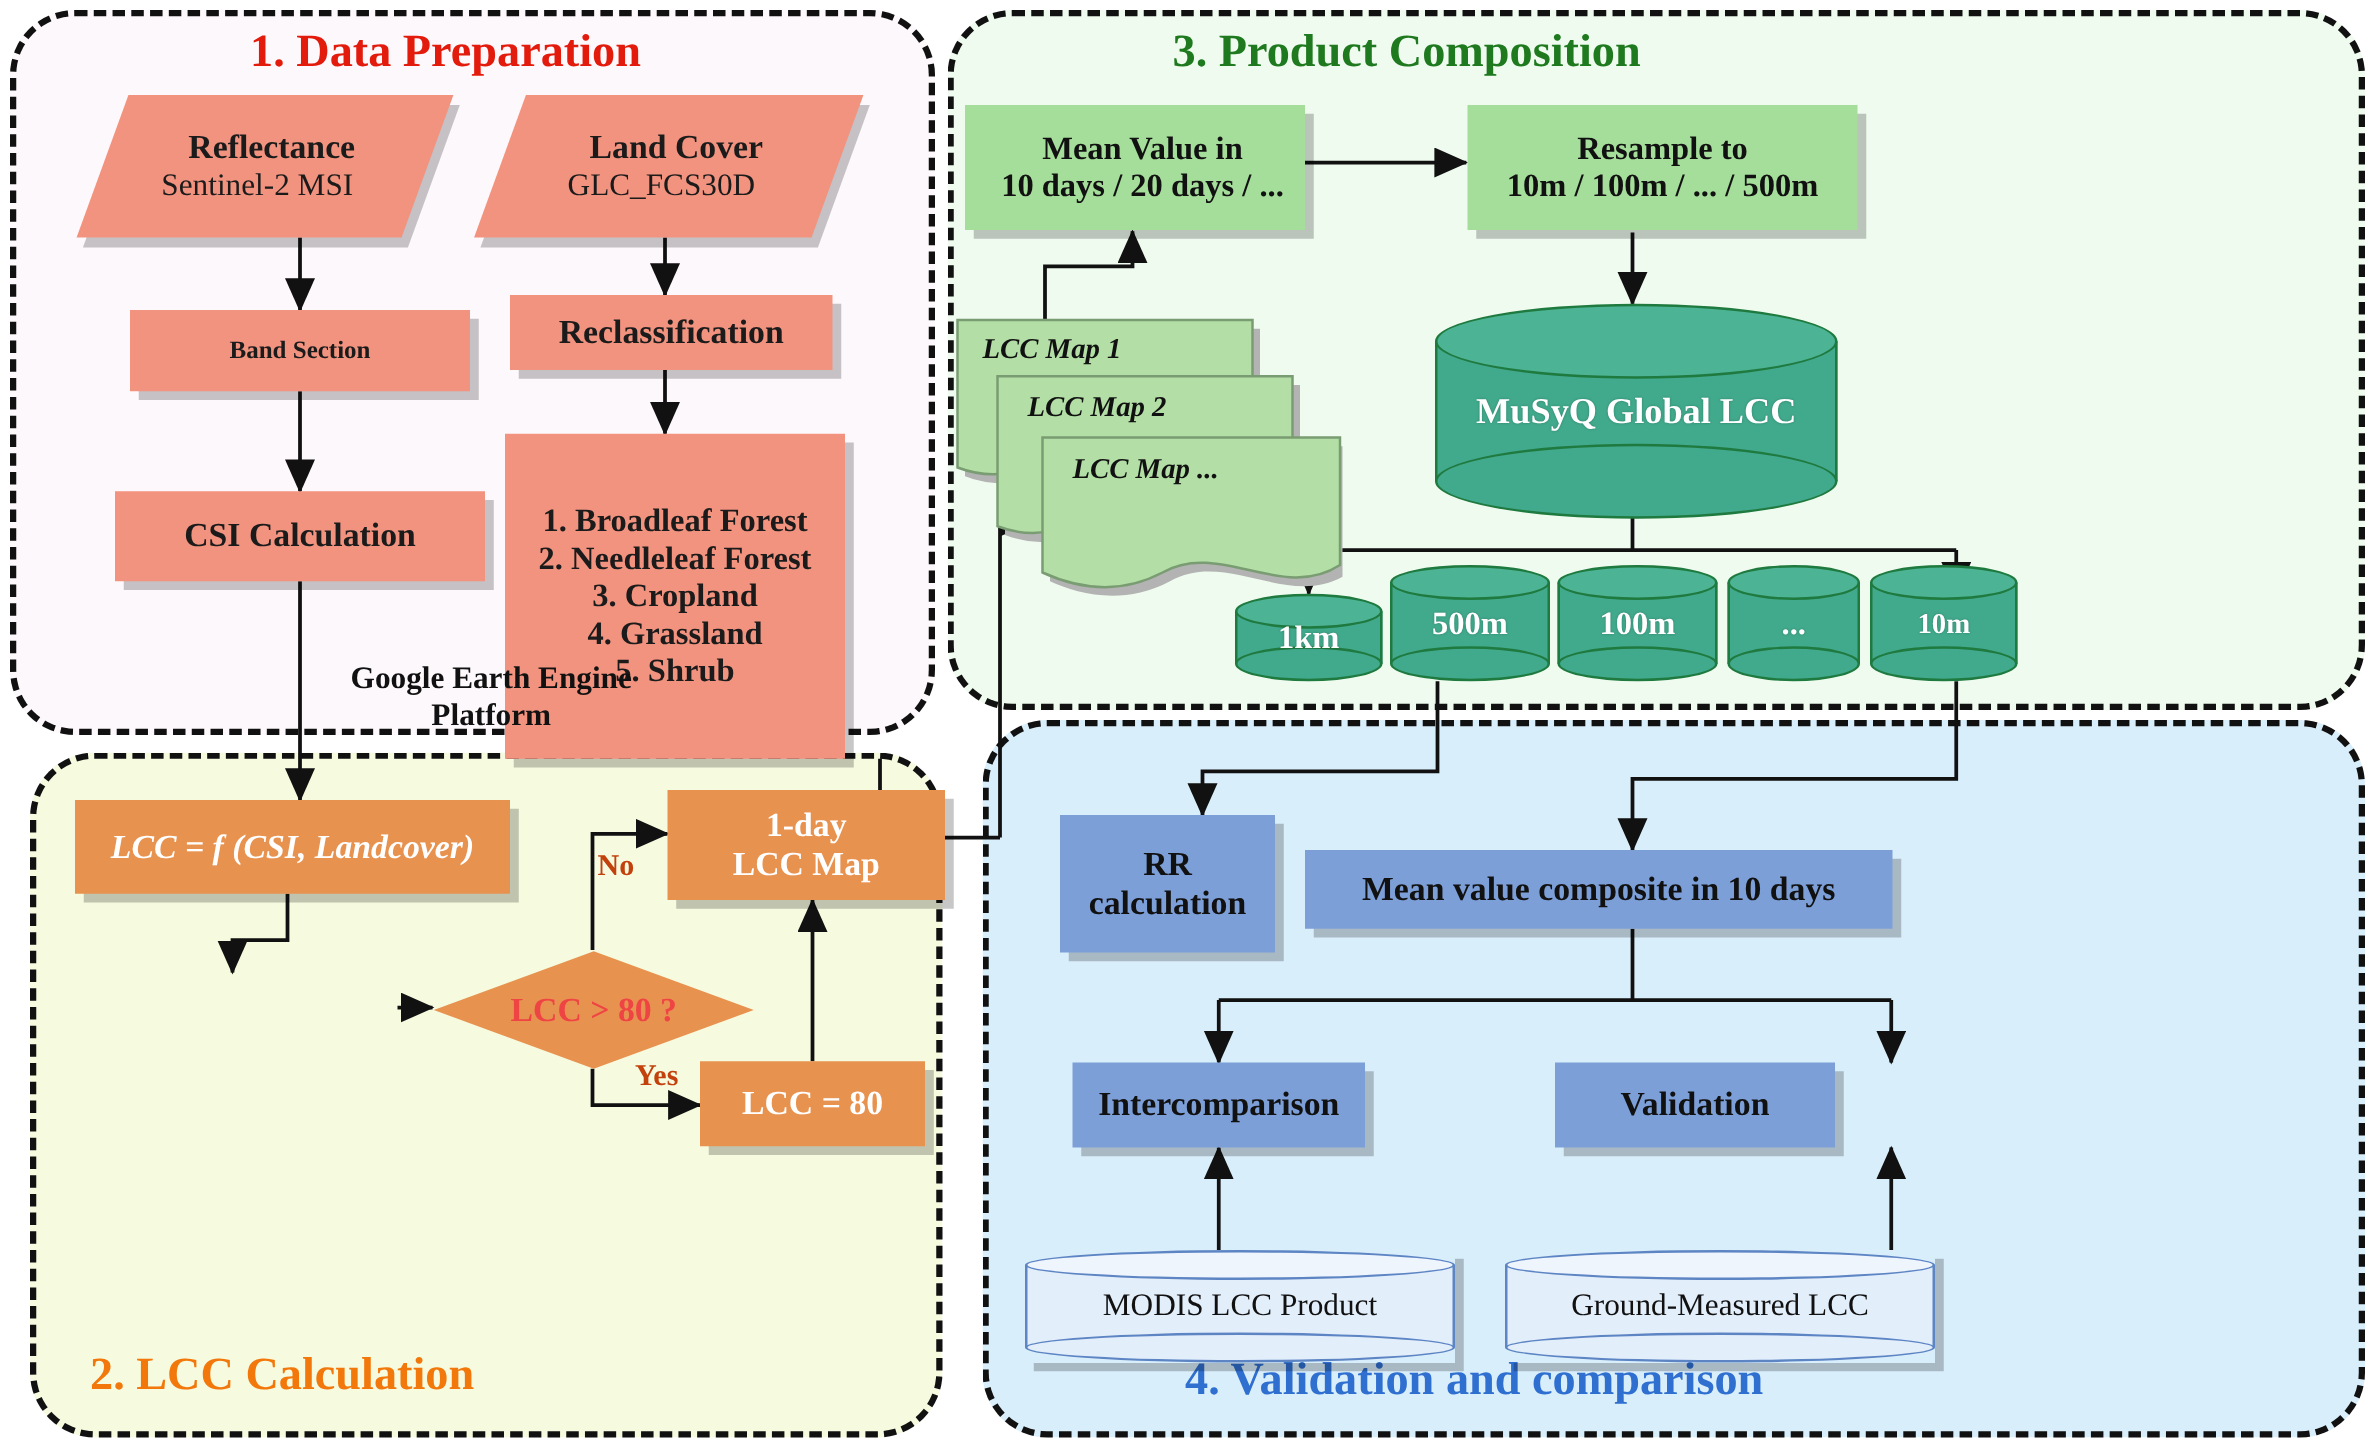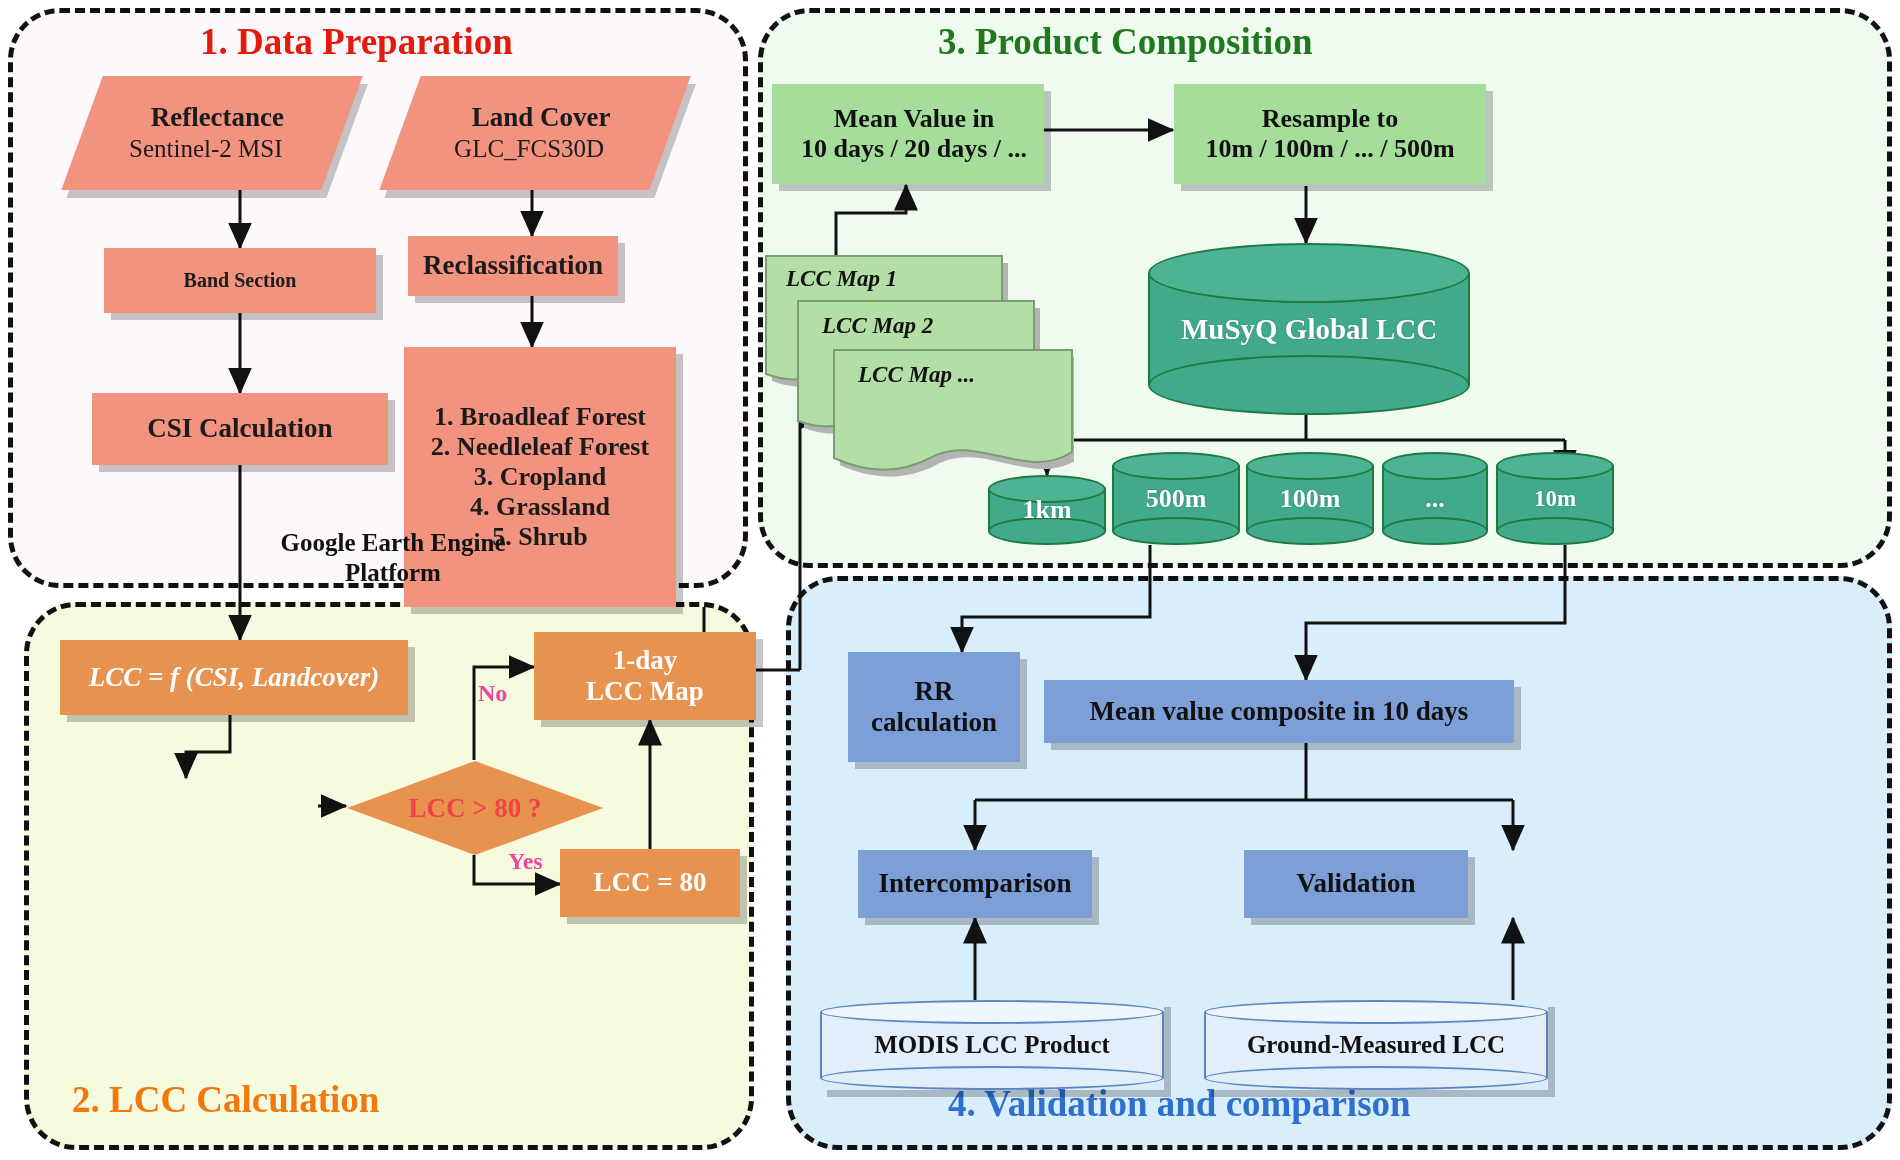--- a/index.html
+++ b/index.html
@@ -54,30 +54,30 @@
       color:#fff;font-weight:bold;z-index:3;text-shadow:0 0 2px rgba(0,0,0,.25);}
 
   .cylL{position:absolute;}
   .cylL .body{position:absolute;left:0;right:0;top:12px;bottom:12px;background:#e3eefb;
       border-left:2px solid #5d85c4;border-right:2px solid #5d85c4;}
   .cylL .top{position:absolute;left:0;right:0;top:0;height:24px;border-radius:50%;
       background:#eff5fd;border:2px solid #5d85c4;box-sizing:border-box;}
   .cylL .bot{position:absolute;left:0;right:0;bottom:0;height:24px;border-radius:50%;
       background:#e3eefb;border:2px solid #5d85c4;box-sizing:border-box;}
   .cylL .lab{position:absolute;inset:0;display:flex;align-items:center;justify-content:center;
-      color:#111;font-weight:bold;z-index:3;font-size:25px;}
+      color:#111;font-weight:normal;z-index:3;font-size:25px;}
 
   
   .doc{position:absolute;}
   .doc .lbl{position:absolute;left:18px;top:26px;font-style:italic;font-weight:bold;
             font-size:23px;color:#111;z-index:4;}
 
   svg.lines{position:absolute;left:0;top:0;width:1900px;height:1160px;pointer-events:none;}
   .gee{position:absolute;font-weight:bold;font-size:25px;text-align:center;line-height:1.2;color:#111;}
-  .edgelab{position:absolute;font-weight:bold;font-size:24px;color:#ec4899;}
+  .edgelab{position:absolute;font-weight:bold;font-size:24px;color:#c2410c;}
 </style>
 </head>
 <body>
 
 <div id="root">
 
   <div class="panel" id="panel1"></div>
   <div class="panel" id="panel2"></div>
   <div class="panel" id="panel3"></div>
   <div class="panel" id="panel4"></div>
@@ -155,21 +155,21 @@
     <div class="inner">
       <div class="txt" style="font-size:27px;">Land Cover</div>
       <div class="txt" style="font-size:25px;font-weight:normal;">GLC_FCS30D</div>
     </div>
   </div>
 
   <div class="node salmon sh" style="left:104px;top:248px;width:272px;height:65px;font-size:20px;">Band Section</div>
 
   <div class="node salmon sh" style="left:92px;top:393px;width:296px;height:72px;font-size:27px;">CSI Calculation</div>
 
-  <div class="node salmon sh" style="left:408px;top:236px;width:210px;height:60px;font-size:27px;">Reclassification</div>
+  <div class="node salmon sh" style="left:408px;top:236px;width:258px;height:60px;font-size:27px;">Reclassification</div>
 
   <div class="node salmon sh" style="left:404px;top:347px;width:272px;height:260px;flex-direction:column;font-size:26px;">
     <div>1. Broadleaf Forest</div>
     <div>2. Needleleaf Forest</div>
     <div>3. Cropland</div>
     <div>4. Grassland</div>
     <div>5. Shrub</div>
   </div>
 
   <div class="gee" style="left:248px;top:528px;width:290px;">

